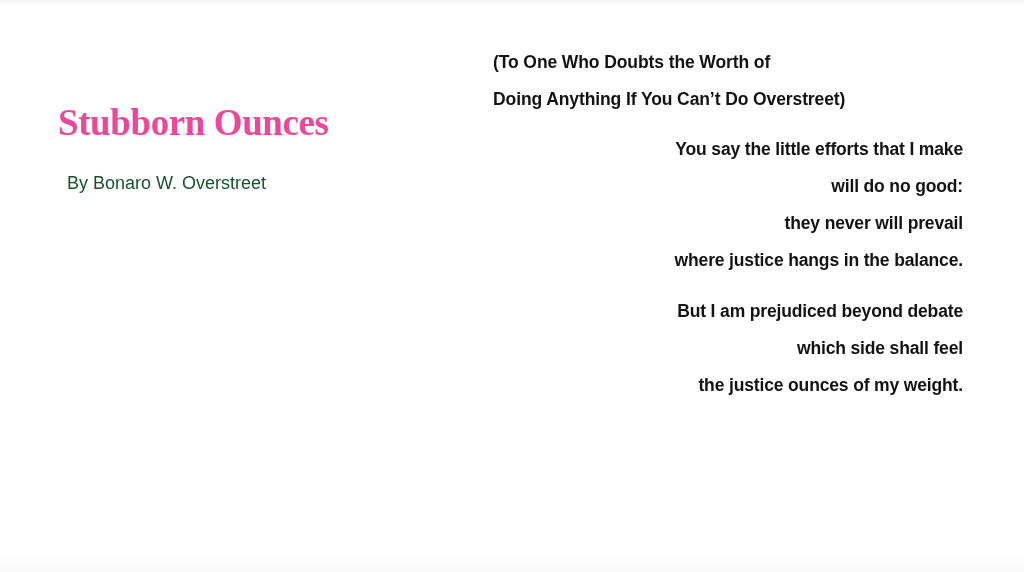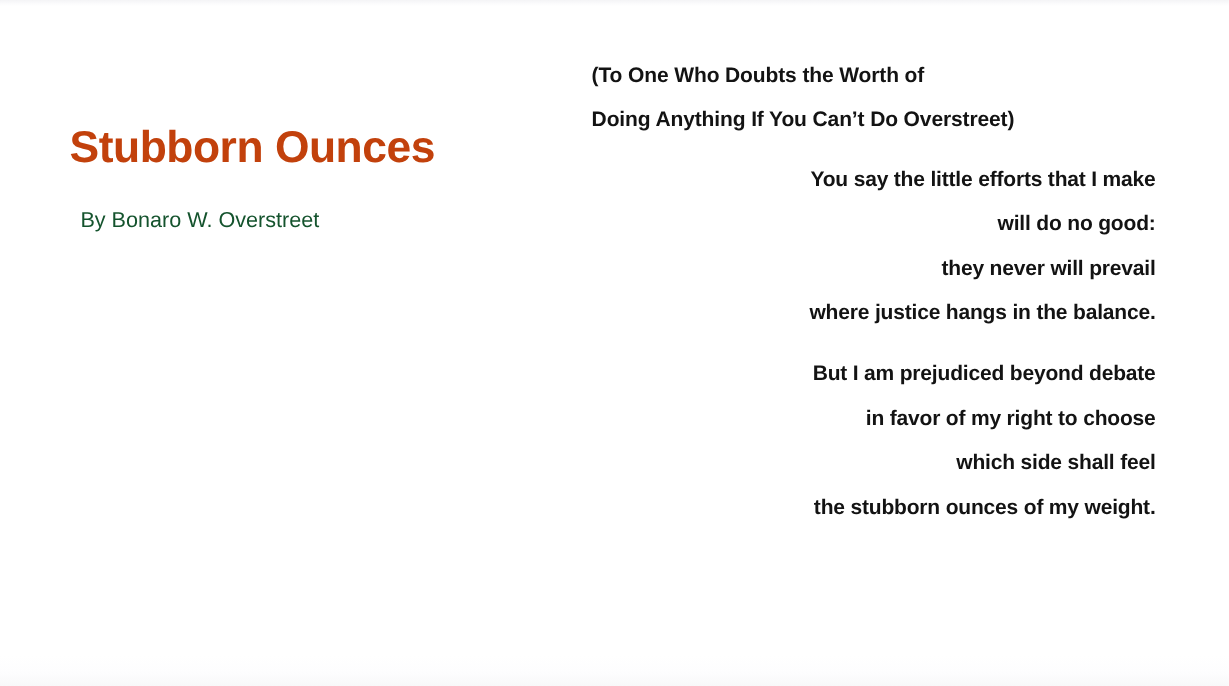--- a/index.html
+++ b/index.html
@@ -44,26 +44,26 @@
 
   
   .title-block {
     position: absolute;
     left: 58px;
     top: 100px;
     width: 400px;
   }
   .slide-title {
     margin: 0;
-    font-family: Liberation Sans, sans-serif;
+    font-family: Liberation Serif, serif;
     font-size: 37px;
     font-weight: 700;
     letter-spacing: -0.4px;
     line-height: 46px;
-    color: #c2410c;
+    color: #ec4899;
     white-space: nowrap;
   }
   .slide-author {
     position: absolute;
     left: 67px;
     top: 170px;
     margin: 0;
     font-family: "Liberation Sans", sans-serif;
     font-size: 18px;
     font-weight: 400;
@@ -131,22 +131,21 @@
 
     <div class="stanza stanza-first">
       <div class="poem-line">You say the little efforts that I make</div>
       <div class="poem-line">will do no good:</div>
       <div class="poem-line">they never will prevail</div>
       <div class="poem-line">where justice hangs in the balance.</div>
     </div>
 
     <div class="stanza stanza-next">
       <div class="poem-line">But I am prejudiced beyond debate</div>
-      <div class="poem-line">in favor of my right to choose</div>
       <div class="poem-line">which side shall feel</div>
-      <div class="poem-line">the stubborn ounces of my weight.</div>
+      <div class="poem-line">the justice ounces of my weight.</div>
     </div>
 
   </div>
 
   <div class="bottom-edge-band"></div>
 
 </div>
 
 </body></html>

